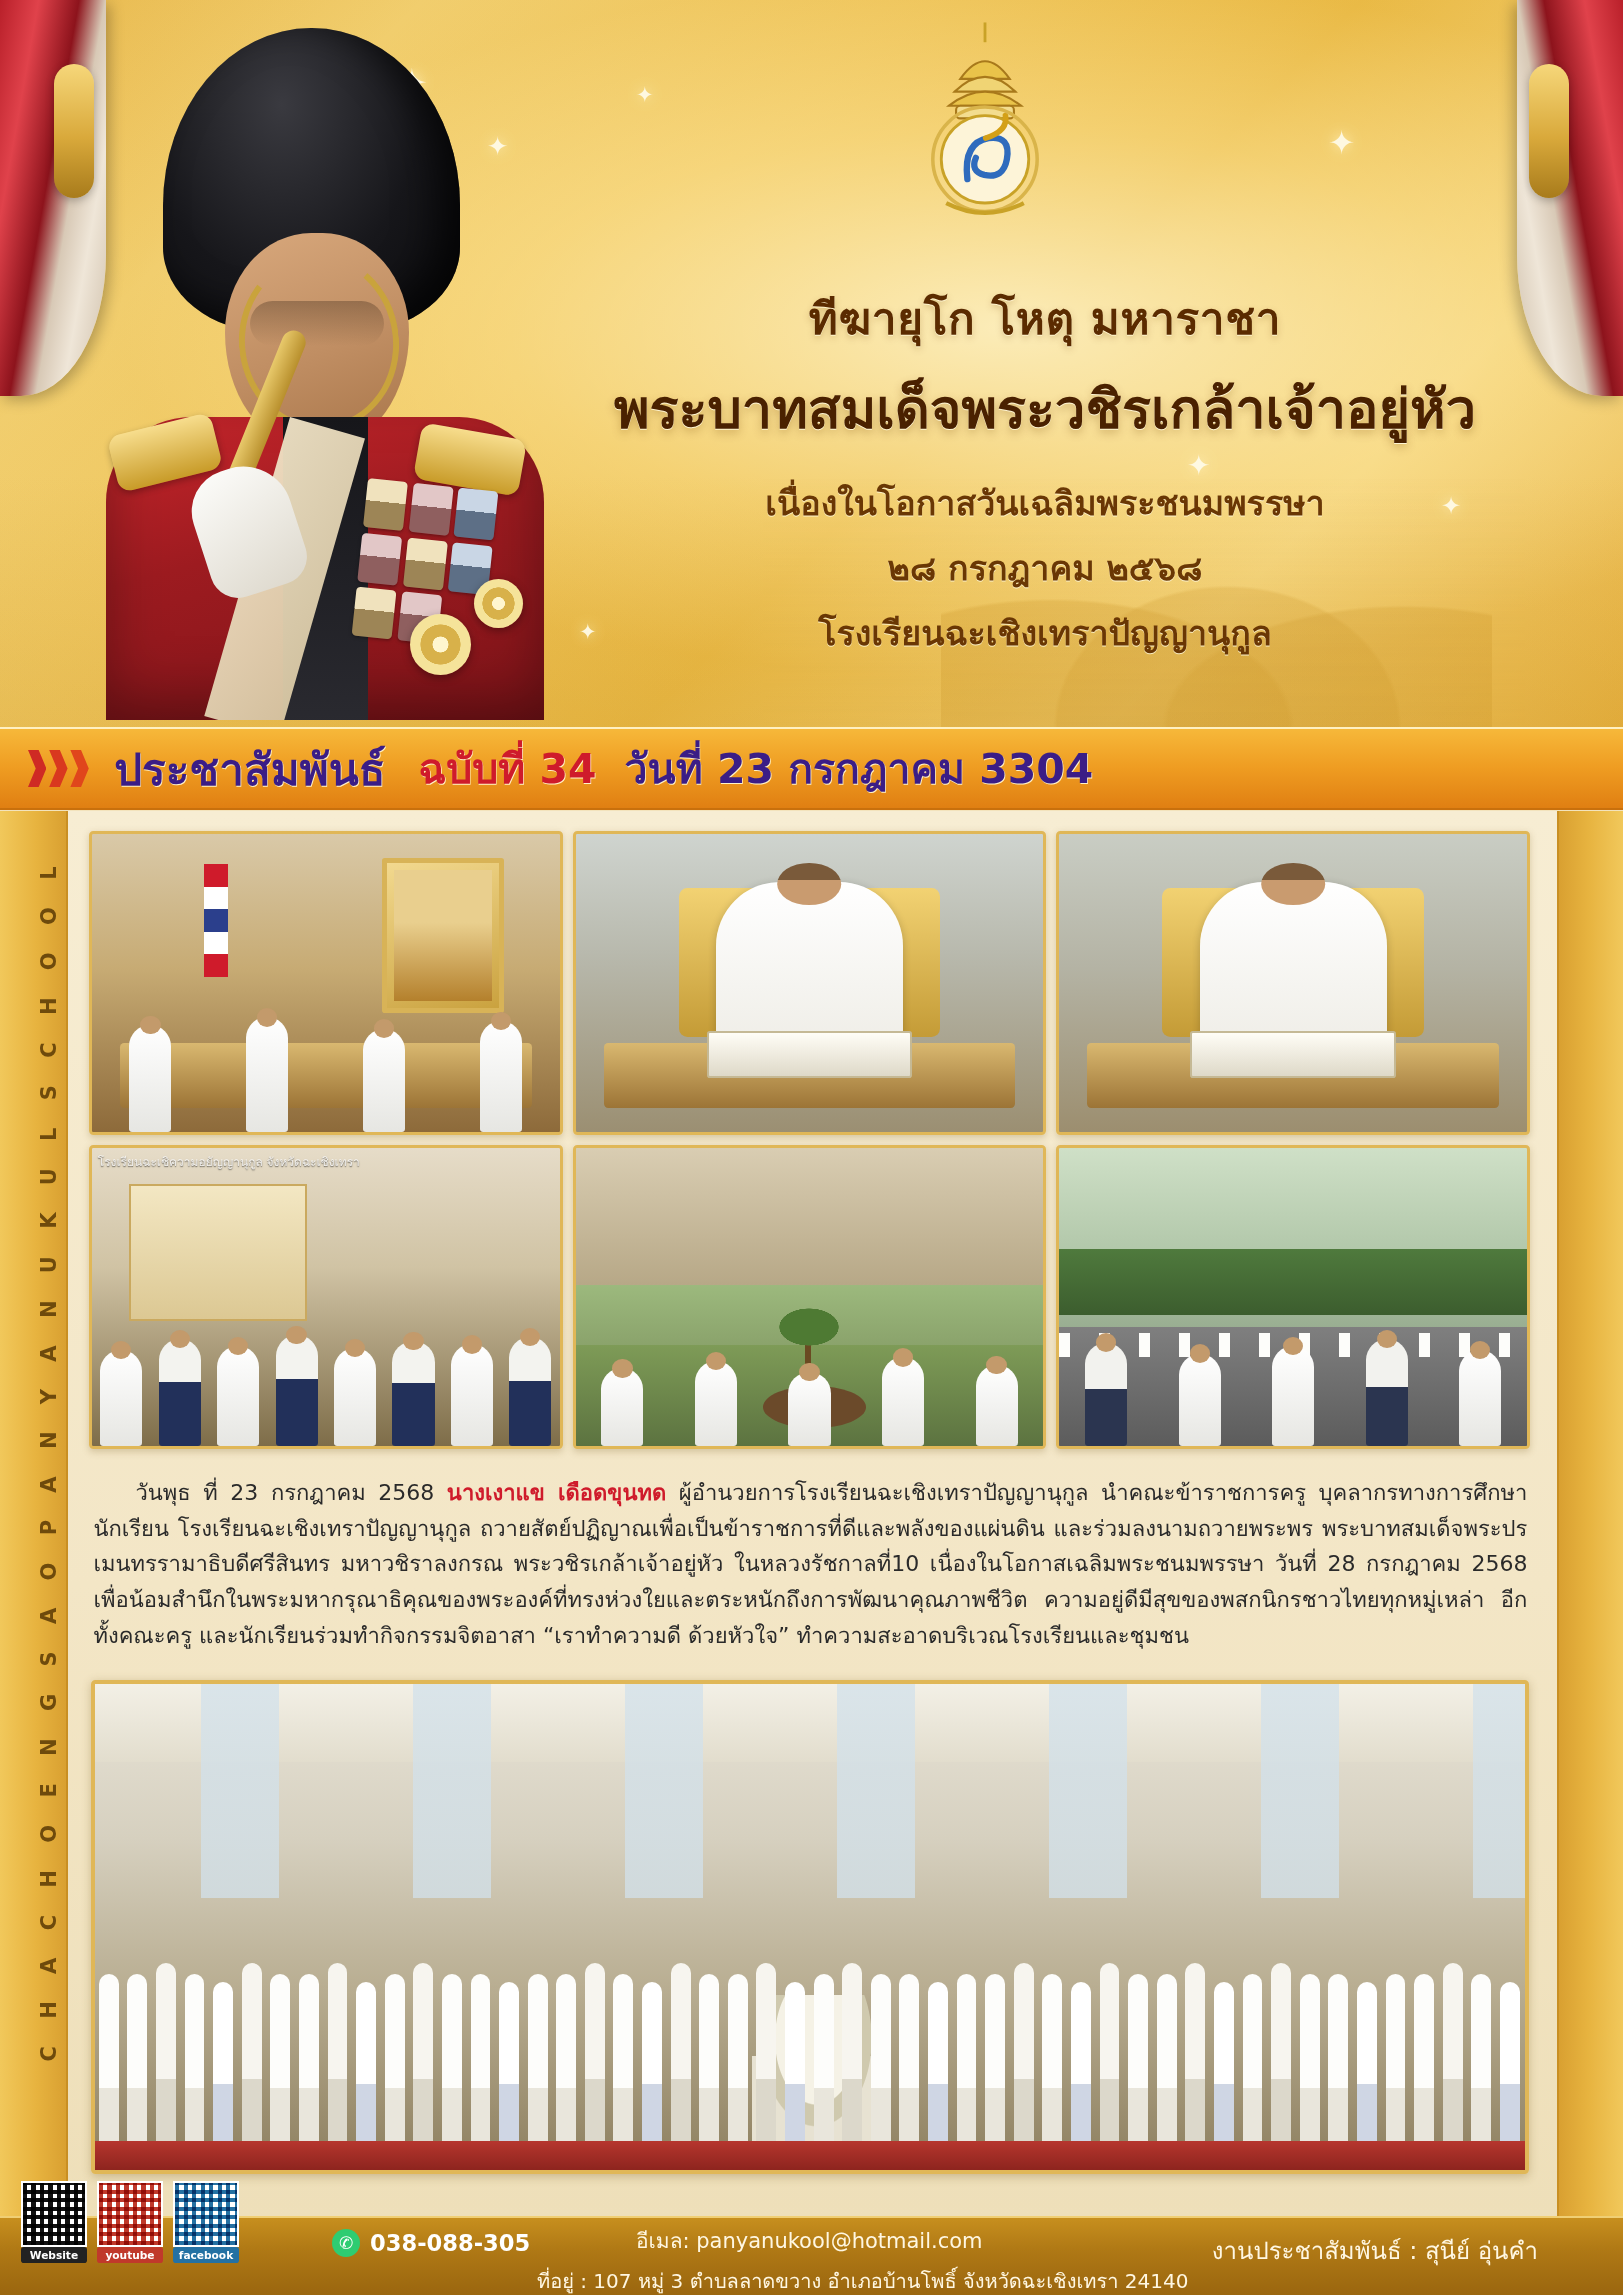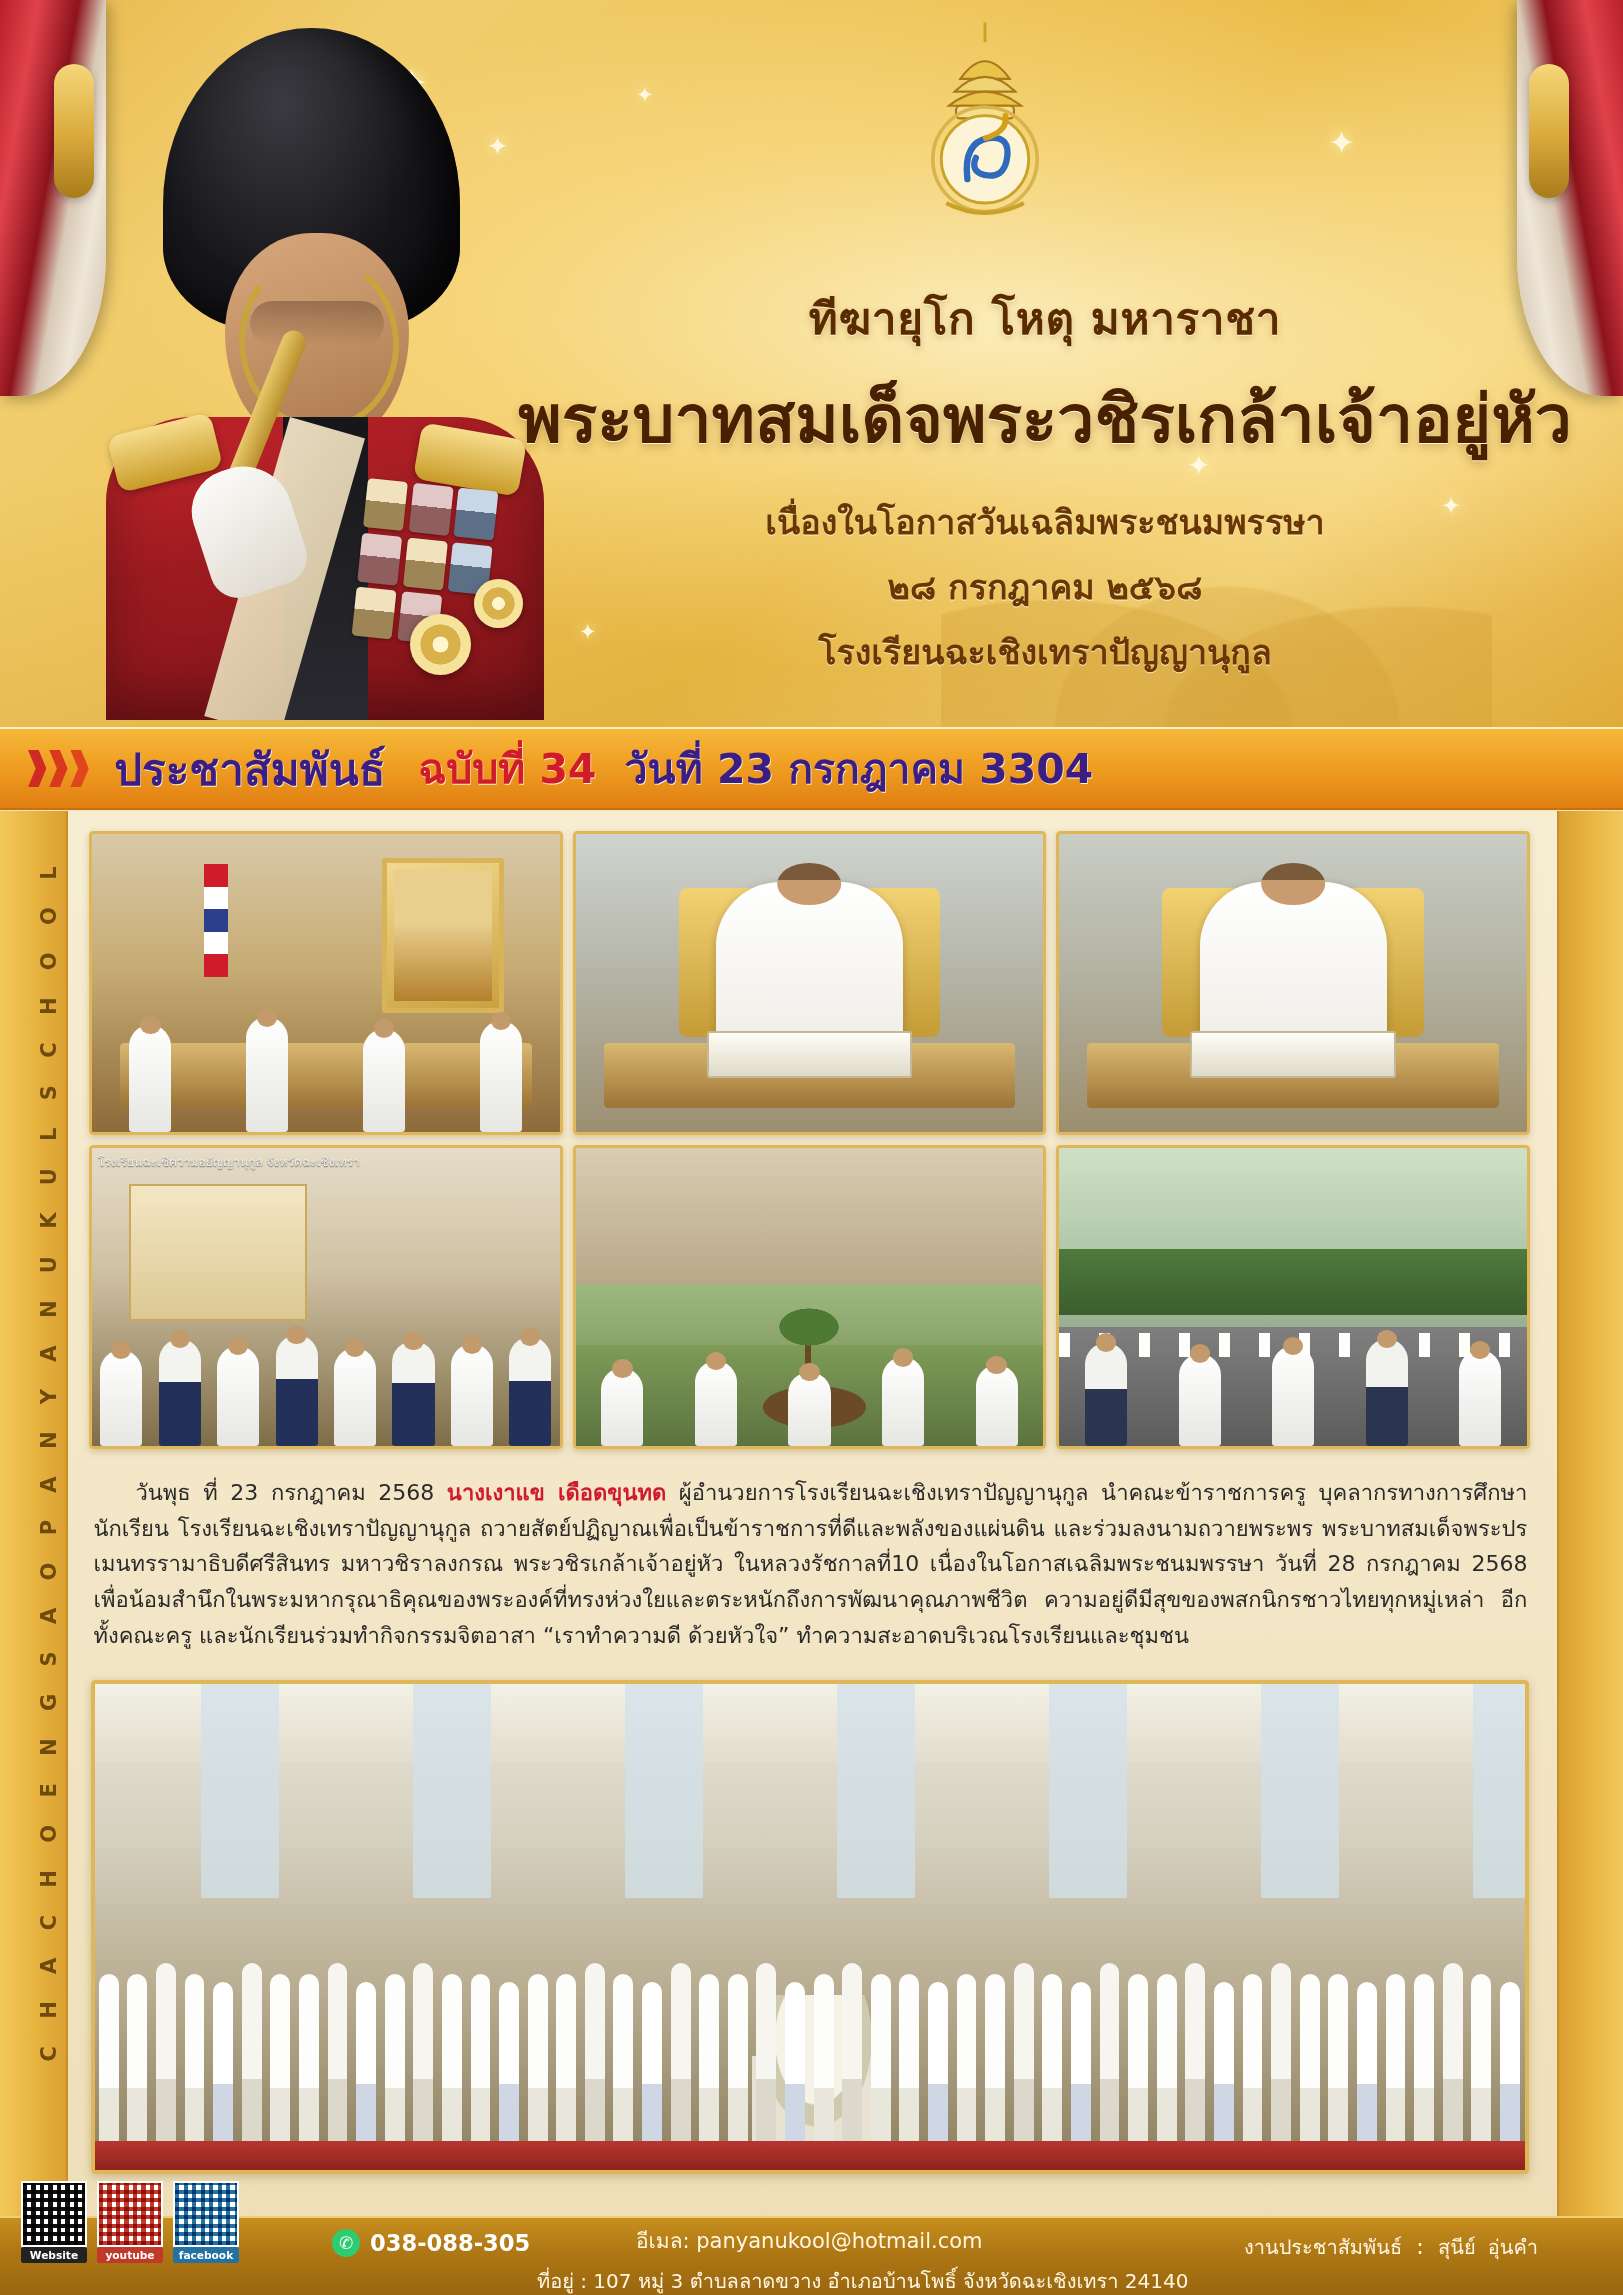--- a/index.html
+++ b/index.html
@@ -199,21 +199,21 @@
     text-align: center;
     font-family: "DejaVu Sans", "Liberation Sans", sans-serif;
   }
   .hl1 {
     font-size: 44px; font-weight: 700; color: #5b2b00;
     letter-spacing: 0.7px;
     text-shadow: 0 1.4px 0 #fff4cd, 0 2.8px 7px rgba(120,70,0,.25);
   }
   .hl2 {
     margin-top: 12.7px;
-    font-size: 66px; font-weight: 700; color: #4a2100;
+    font-size: 54px; font-weight: 700; color: #4a2100;
     text-shadow: 0 1.4px 0 #fff6d4, 0 4.2px 10px rgba(120,70,0,.3);
   }
   .hl3 {
     margin-top: 24px; font-size: 34px; color: #6a3704; font-weight: 700;
     text-shadow: 0 1.4px 0 rgba(255,250,220,.8);
   }
   .hl4 { margin-top: 11.3px; font-size: 34px; color: #6a3704; font-weight: 700; text-shadow: 0 1.4px 0 rgba(255,250,220,.8); }
   .hl5 { margin-top: 11.3px; font-size: 34px; color: #6a3704; font-weight: 700; text-shadow: 0 1.4px 0 rgba(255,250,220,.8); }
 
   
@@ -486,21 +486,21 @@
     width: 28px; height: 28px; border-radius: 50%;
     background: #2ecc71; color:#fff; font-size: 17px;
     display:flex; align-items:center; justify-content:center;
   }
   .email-row {
     position: absolute; left: 636px; top: 6px;
     font-size: 21px; color: #fff7e2;
   }
   .pr-person {
     position: absolute; right: 85px; top: 12.7px;
-    font-size: 20px; color: #fff7e2; font-family: Liberation Mono, monospace;
+    font-size: 24px; color: #fff7e2;
   }
   .addr-row {
     position: absolute; left: 537px; top: 47px;
     font-size: 20px; color: #fff7e2;
   }
 </style>
 </head>
 <body>
 
 <div id="poster">

